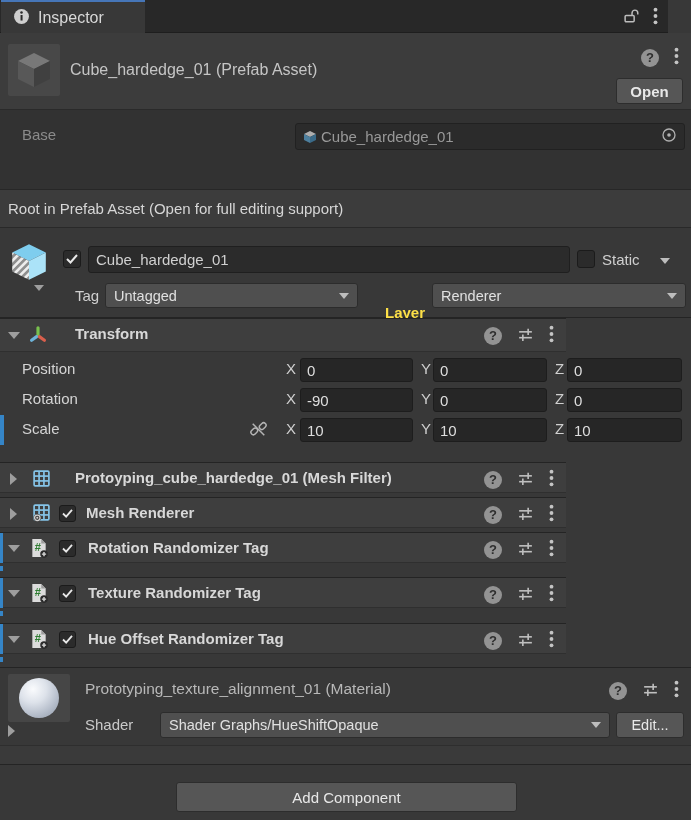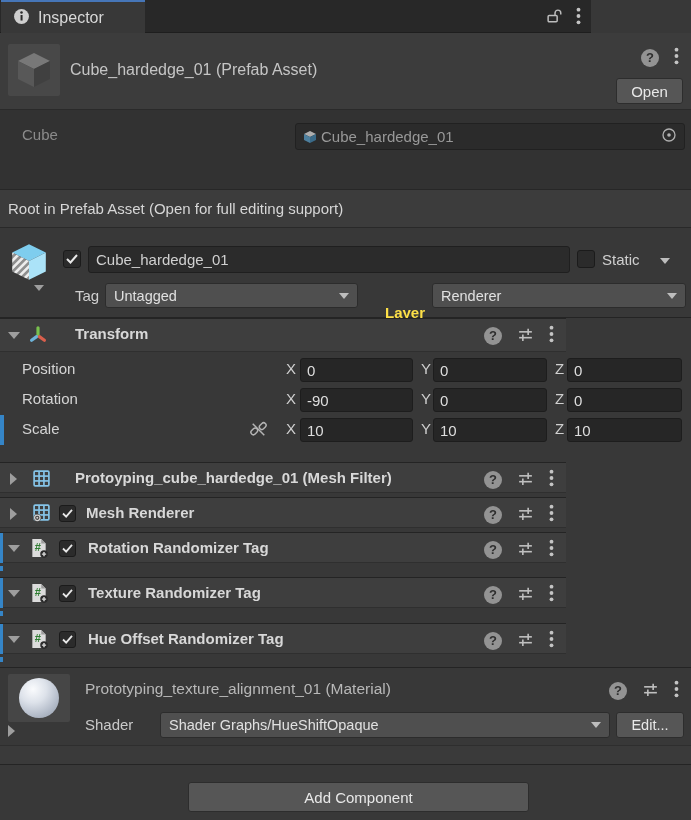--- a/index.html
+++ b/index.html
@@ -5,35 +5,35 @@
   * { margin:0; padding:0; box-sizing:border-box; }
   html,body { background:#242424; }
   body { font-family:"Liberation Sans", sans-serif; }
   #app {
     position:relative; width:691px; height:820px; overflow:hidden;
     background:#383838; color:#d2d2d2; font-size:15px;
   }
   .abs { position:absolute; }
 
   
-  .tabbar { left:0; top:0; width:591px; height:33px; background:#282828; border-bottom:1px solid #1e1e1e; }
+  .tabbar { left:0; top:0; width:668px; height:33px; background:#282828; border-bottom:1px solid #1e1e1e; }
   .tab { position:absolute; left:1px; top:0; width:144px; height:33px; background:#383838;
          border-top:2px solid #4676b8; display:flex; align-items:center; gap:8px; padding-left:12px; }
   .tab-label { font-size:16px; color:#d8d8d8; }
   .win-icons { position:absolute; right:10px; top:7px; display:flex; gap:13px; align-items:center; }
 
   
   .prefab-header { left:0; top:33px; width:691px; height:77px; background:#3c3c3c; border-bottom:1px solid #2a2a2a; }
   .prefab-thumb { position:absolute; left:8px; top:11px; width:52px; height:52px; background:#484848; border-radius:2px;
                   display:flex; align-items:center; justify-content:center; }
   .prefab-title { position:absolute; left:70px; top:18px; font-size:16px; color:#c5c5c5;margin-top:10px; }
   .hdr-icons { position:absolute; right:12px; top:14px; display:flex; gap:15px; align-items:center; }
   .btn { background:#565656; border:1px solid #2d2d2d; border-radius:3px; color:#e8e8e8;
          display:flex; align-items:center; justify-content:center; cursor:pointer; }
-  .open-btn { position:absolute; right:8px; top:45px; width:67px; height:26px; font-size:15px; }
+  .open-btn { position:absolute; right:8px; top:45px; width:67px; height:26px; font-size:15px;font-weight:bold; }
 
   
   .base-section { left:0; top:110px; width:691px; height:80px; background:#323232; border-bottom:1px solid #272727; }
   .base-label { position:absolute; left:22px; top:16px; color:#8b8b8b; }
   .obj-field { position:absolute; left:295px; top:13px; width:390px; height:27px; background:#2b2b2b;
                border:1px solid #212121; border-radius:3px; display:flex; align-items:center; padding:0 7px; gap:4px; }
   .obj-field-text { color:#989898; flex:1; }
 
   
   .banner { left:0; top:190px; width:691px; height:38px; background:#3c3c3c; border-bottom:1px solid #292929;
@@ -101,21 +101,21 @@
             background:radial-gradient(circle at 35% 28%, #fafbfd 0%, #dde2ea 35%, #b7bfcc 65%, #8d97a6 100%); }
   .mat-title { position:absolute; left:85px; top:12px; font-size:15.5px; color:#b8b8b8; white-space:nowrap; }
   .mat-icons { position:absolute; right:12px; top:12px; display:flex; gap:15px; align-items:center; }
   .shader-label { position:absolute; left:85px; top:48px; color:#c9c9c9; }
   .shader-dd { left:160px; top:44px; width:450px; height:26px; }
   .edit-btn { position:absolute; left:616px; top:44px; width:68px; height:26px; font-size:14.5px; }
   .mat-fold { position:absolute; left:8px; top:57px; }
 
   .preview-strip { left:0; top:745px; width:691px; height:20px; background:#3a3a3a;
                    border-top:1px solid #2e2e2e; border-bottom:1px solid #242424; }
-  .footer { left:12px; top:765px; width:614px; height:55px; background:#383838; }
+  .footer { left:0; top:765px; width:614px; height:55px; background:#383838; }
   .add-comp-btn { position:absolute; left:176px; top:17px; width:341px; height:30px; font-size:15px; }
 
   
   .help-icon { width:18px; height:18px; border-radius:50%; background:#939393; color:#2e2e2e; font-weight:bold;
                font-size:13px; display:flex; align-items:center; justify-content:center; cursor:pointer; }
   .help-icon::before { content:"?"; }
   .spacer1 { left:0; top:455px; width:691px; height:7px; background:#383838; }
   .gapA { left:0; top:493px; width:691px; height:4px; background:#383838; }
   .gapB { left:0; top:528px; width:691px; height:4px; background:#383838; }
   .stripA { left:0; top:563px; width:691px; height:14px; background:#383838; }
@@ -171,21 +171,21 @@
             <circle cx="2" cy="2.4" r="1.7" fill="#c4c4c4"></circle>
             <circle cx="2" cy="8" r="1.7" fill="#c4c4c4"></circle>
             <circle cx="2" cy="13.6" r="1.7" fill="#c4c4c4"></circle>
           </svg>
       </span>
     </div>
     <div class="btn open-btn">Open</div>
   </div>
 
   <div class="abs base-section">
-    <div class="base-label">Cube</div>
+    <div class="base-label">Base</div>
     <div class="obj-field">
       <svg width="14" height="14" viewBox="0 0 14 14">
         <polygon points="7,1 13,4 7,7 1,4" fill="#aeaeae"></polygon>
         <polygon points="1,4 7,7 7,13 1,10" fill="#4d7f9e"></polygon>
         <polygon points="13,4 7,7 7,13 13,10" fill="#3a6a88"></polygon>
       </svg>
       <span class="obj-field-text">Cube_hardedge_01</span>
       <span>
         <svg width="16" height="16" viewBox="0 0 16 16">
             <circle cx="8" cy="8" r="6" fill="none" stroke="#b0b0b0" stroke-width="1.3"></circle>

